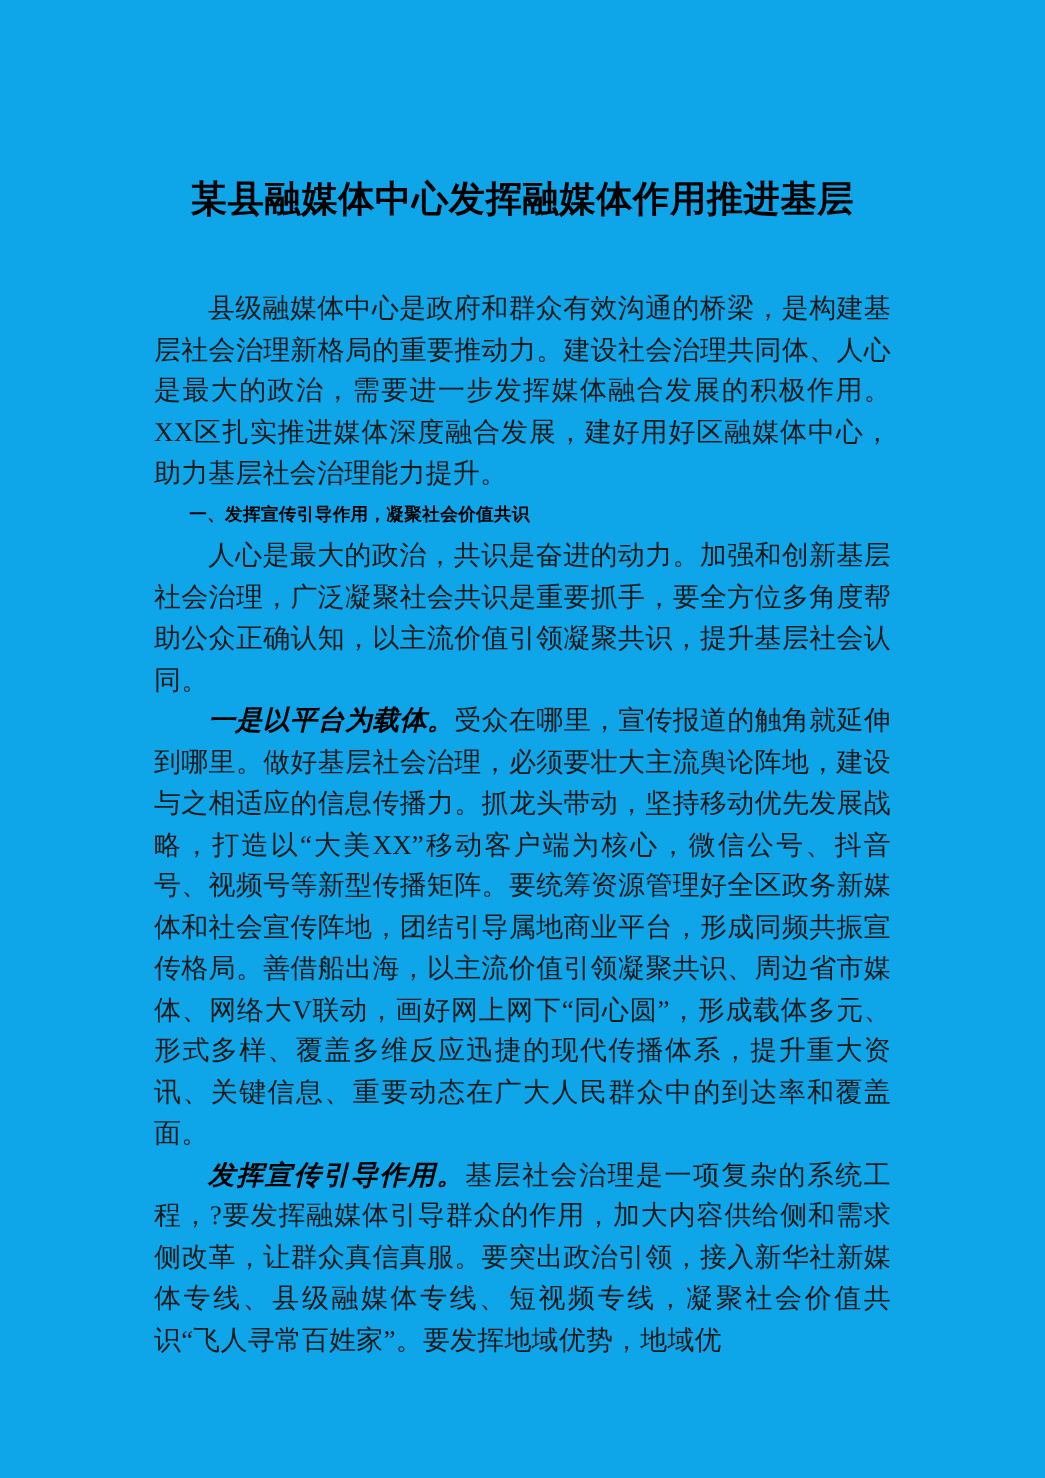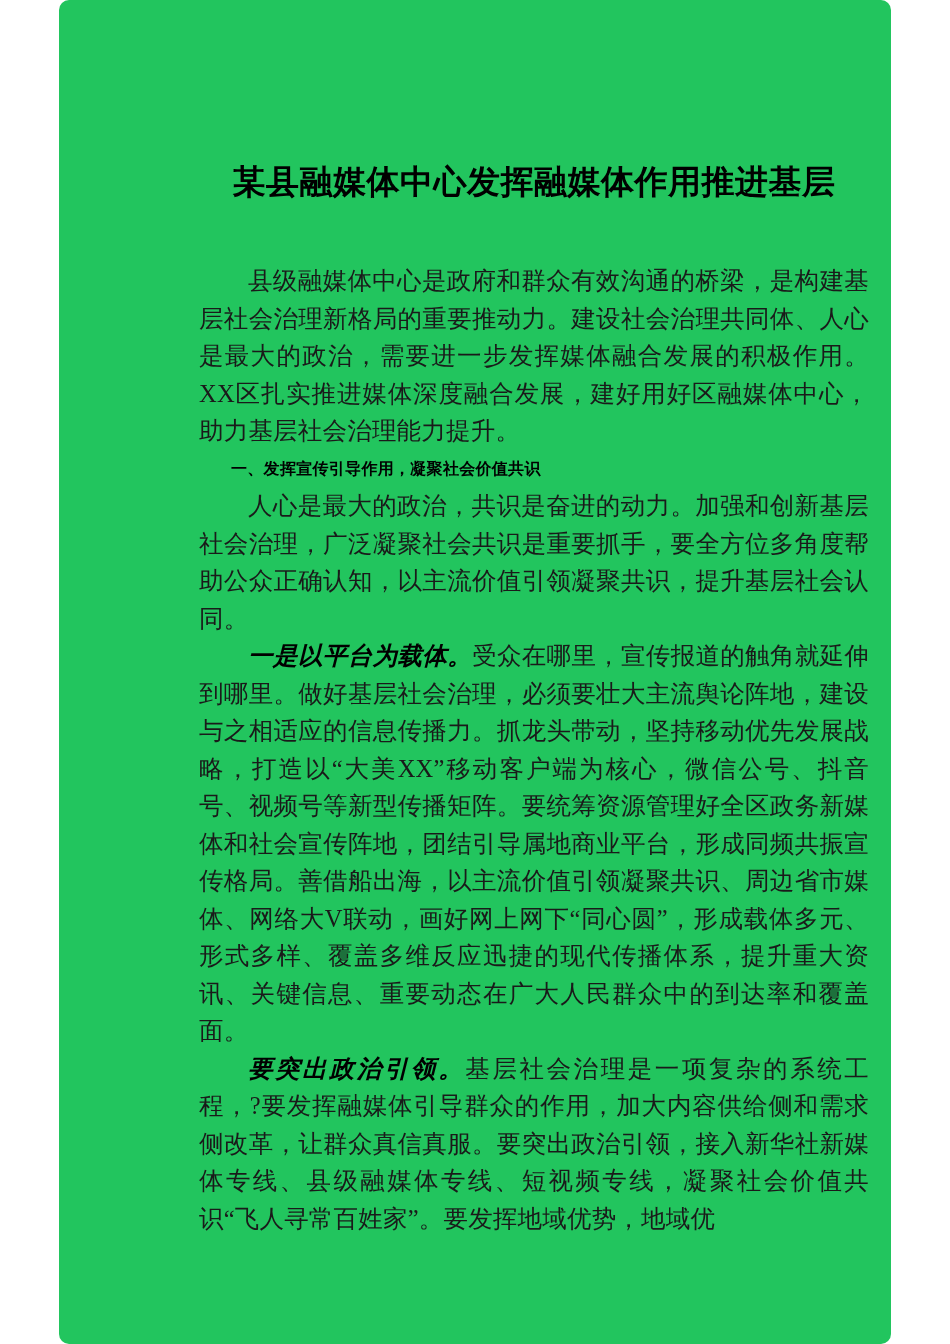--- a/index.html
+++ b/index.html
@@ -3,27 +3,26 @@
 <meta charset="utf-8">
 <style>
   html, body {
     margin: 0;
     padding: 0;
     background: #ffffff;
   }
 
   .page {
     position: relative;
-    width: 832px;
+    width: 950px;
     height: 1344px;
-    background: #22c55e;
+    background: #0ea5e9;
     margin: 0 auto;
     overflow: hidden;
     box-sizing: border-box;
-    border-radius: 10px;
   }
 
   .doc-body {
     position: absolute;
     left: 140px;
     top: 150px;
     width: 670px;
   }
 
   
@@ -91,16 +90,16 @@
     </h1>
 
     <p class="para first-body">县级融媒体中心是政府和群众有效沟通的桥梁，是构建基层社会治理新格局的重要推动力。建设社会治理共同体、人心是最大的政治，需要进一步发挥媒体融合发展的积极作用。XX区扎实推进媒体深度融合发展，建好用好区融媒体中心，助力基层社会治理能力提升。</p>
 
     <p class="section-heading">一、发挥宣传引导作用，凝聚社会价值共识</p>
 
     <p class="para">人心是最大的政治，共识是奋进的动力。加强和创新基层社会治理，广泛凝聚社会共识是重要抓手，要全方位多角度帮助公众正确认知，以主流价值引领凝聚共识，提升基层社会认同。</p>
 
     <p class="para"><span class="lead">一是以平台为载体。</span><span>受众在哪里，宣传报道的触角就延伸到哪里。做好基层社会治理，必须要壮大主流舆论阵地，建设与之相适应的信息传播力。抓龙头带动，坚持移动优先发展战略，打造以“大美XX”移动客户端为核心，微信公号、抖音号、视频号等新型传播矩阵。要统筹资源管理好全区政务新媒体和社会宣传阵地，团结引导属地商业平台，形成同频共振宣传格局。善借船出海，以主流价值引领凝聚共识、周边省市媒体、网络大V联动，画好网上网下“同心圆”，形成载体多元、形式多样、覆盖多维反应迅捷的现代传播体系，提升重大资讯、关键信息、重要动态在广大人民群众中的到达率和覆盖面。</span></p>
 
-    <p class="para"><span class="lead">要突出政治引领。</span><span>基层社会治理是一项复杂的系统工程，?要发挥融媒体引导群众的作用，加大内容供给侧和需求侧改革，让群众真信真服。要突出政治引领，接入新华社新媒体专线、县级融媒体专线、短视频专线，凝聚社会价值共识“飞人寻常百姓家”。要发挥地域优势，地域优</span></p>
+    <p class="para"><span class="lead">发挥宣传引导作用。</span><span>基层社会治理是一项复杂的系统工程，?要发挥融媒体引导群众的作用，加大内容供给侧和需求侧改革，让群众真信真服。要突出政治引领，接入新华社新媒体专线、县级融媒体专线、短视频专线，凝聚社会价值共识“飞人寻常百姓家”。要发挥地域优势，地域优</span></p>
 
   </div>
 </div>
 
 </body></html>

